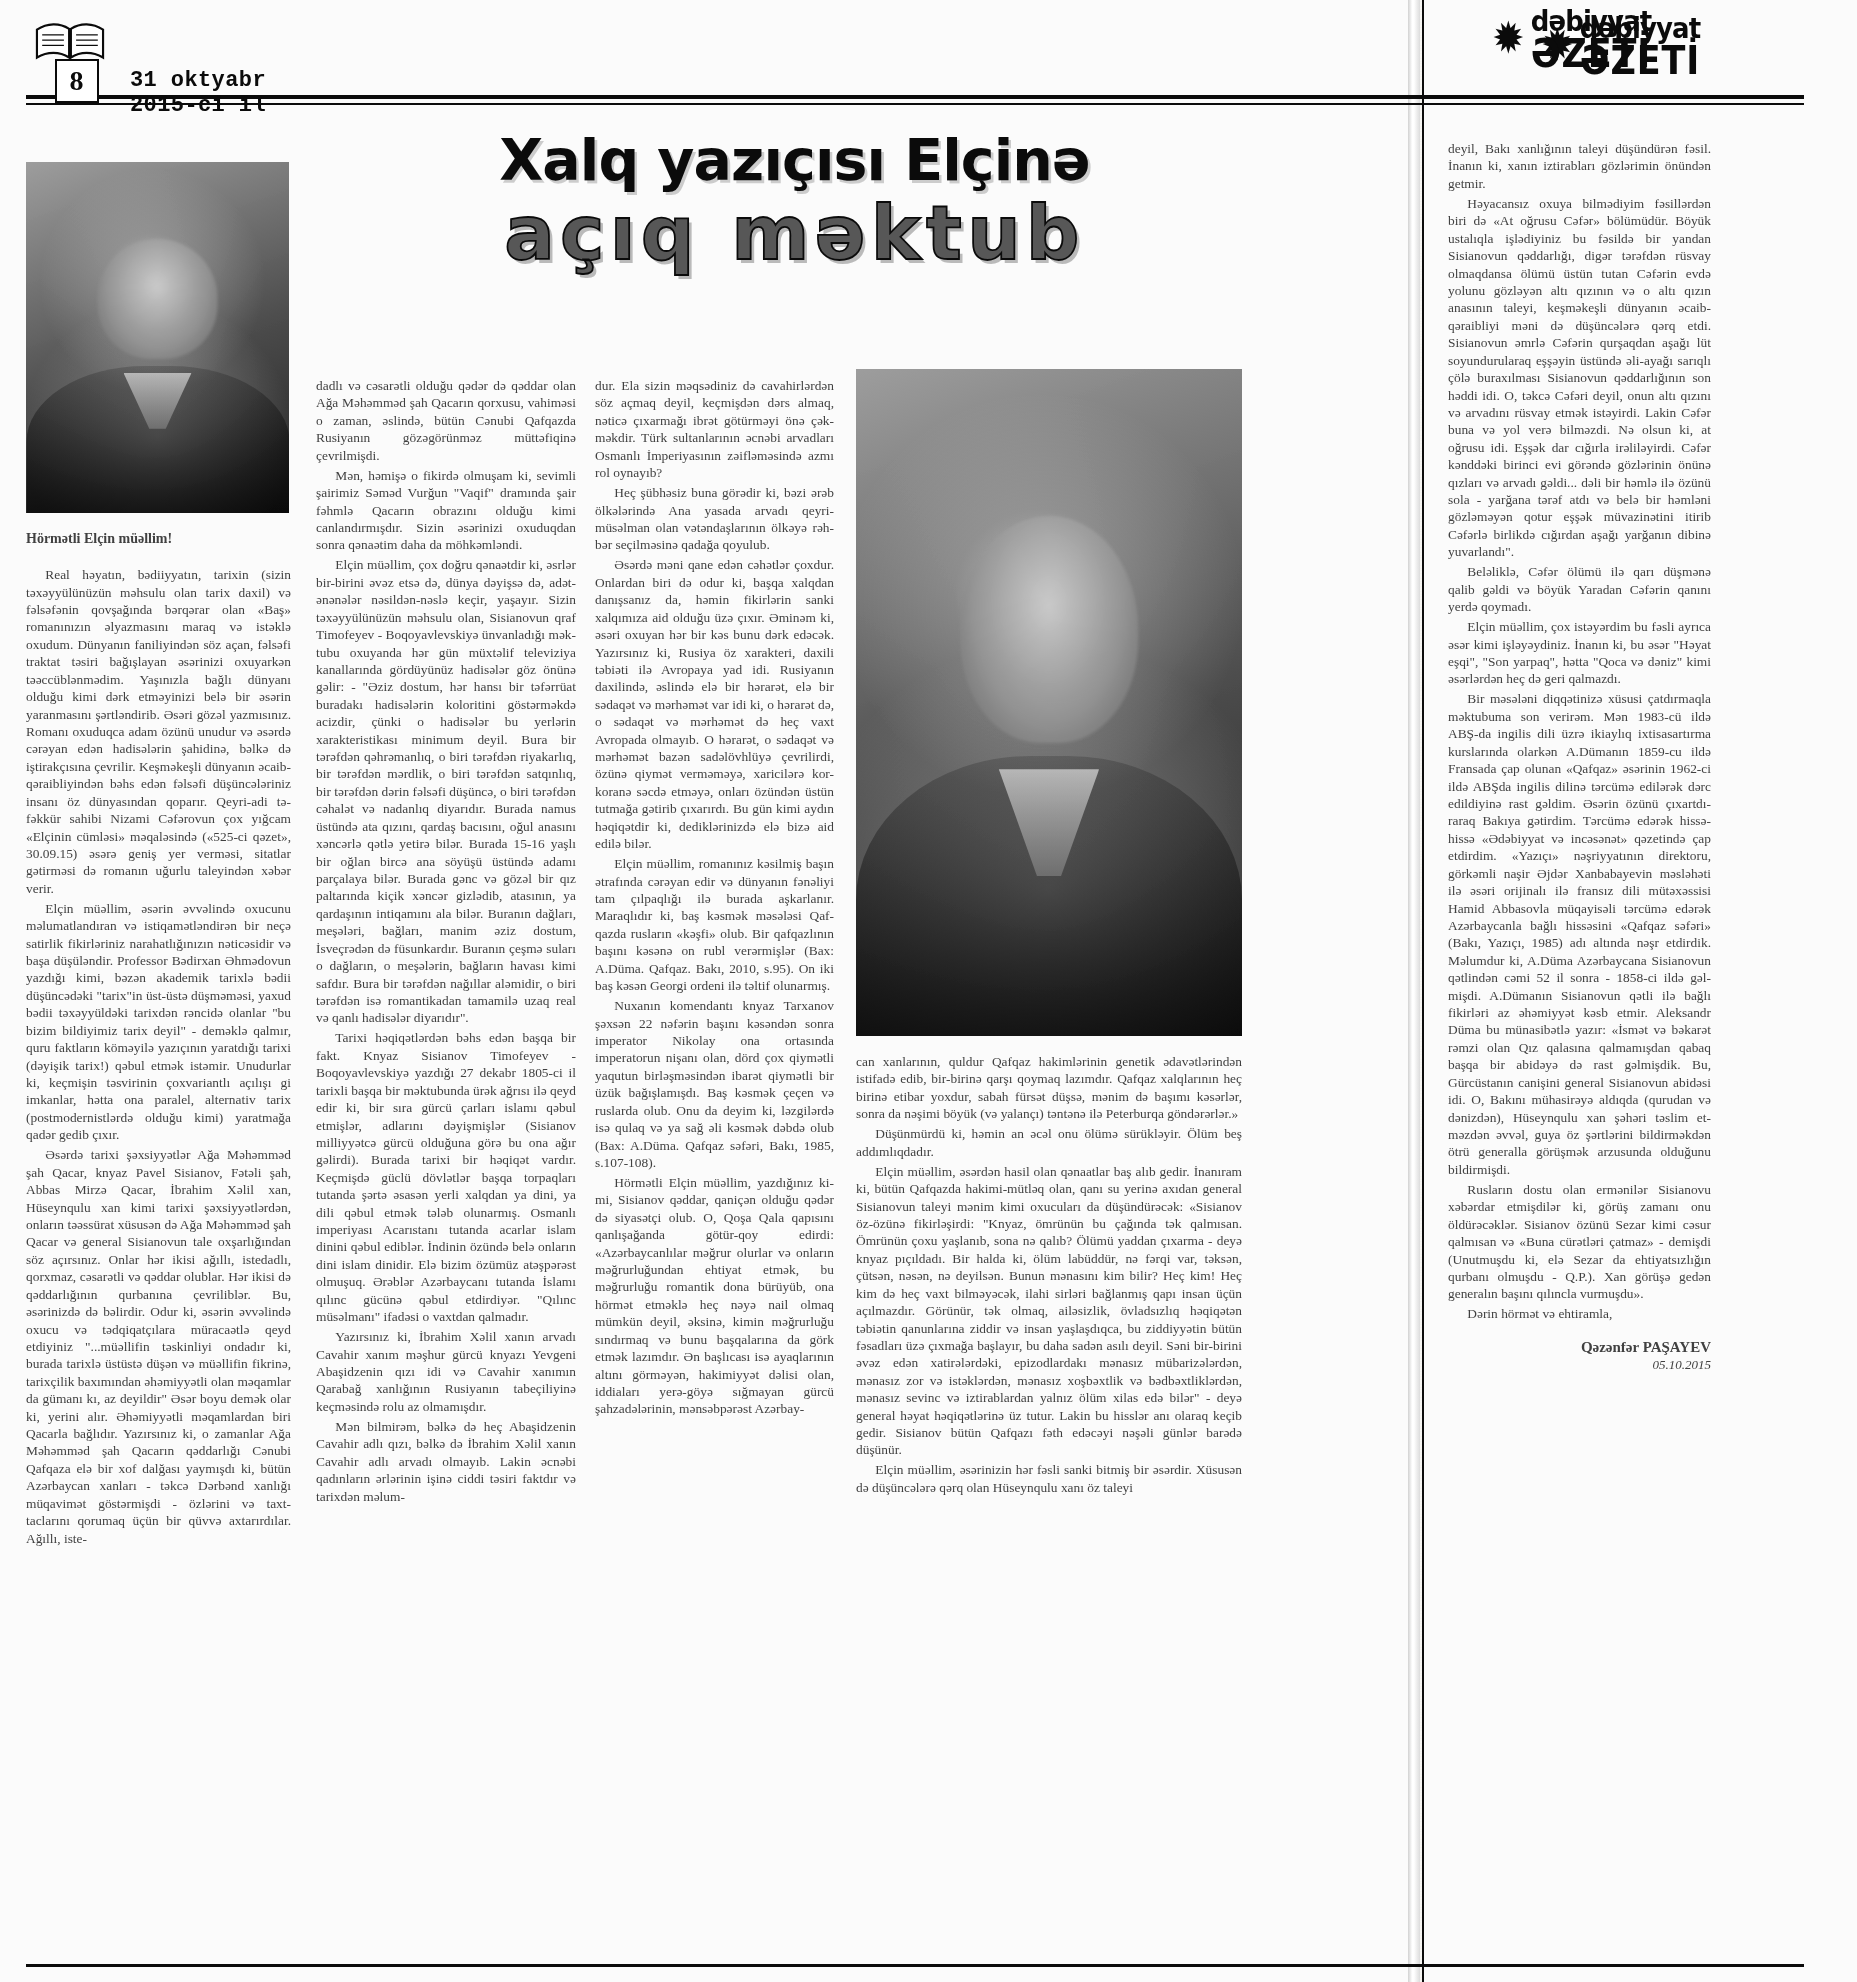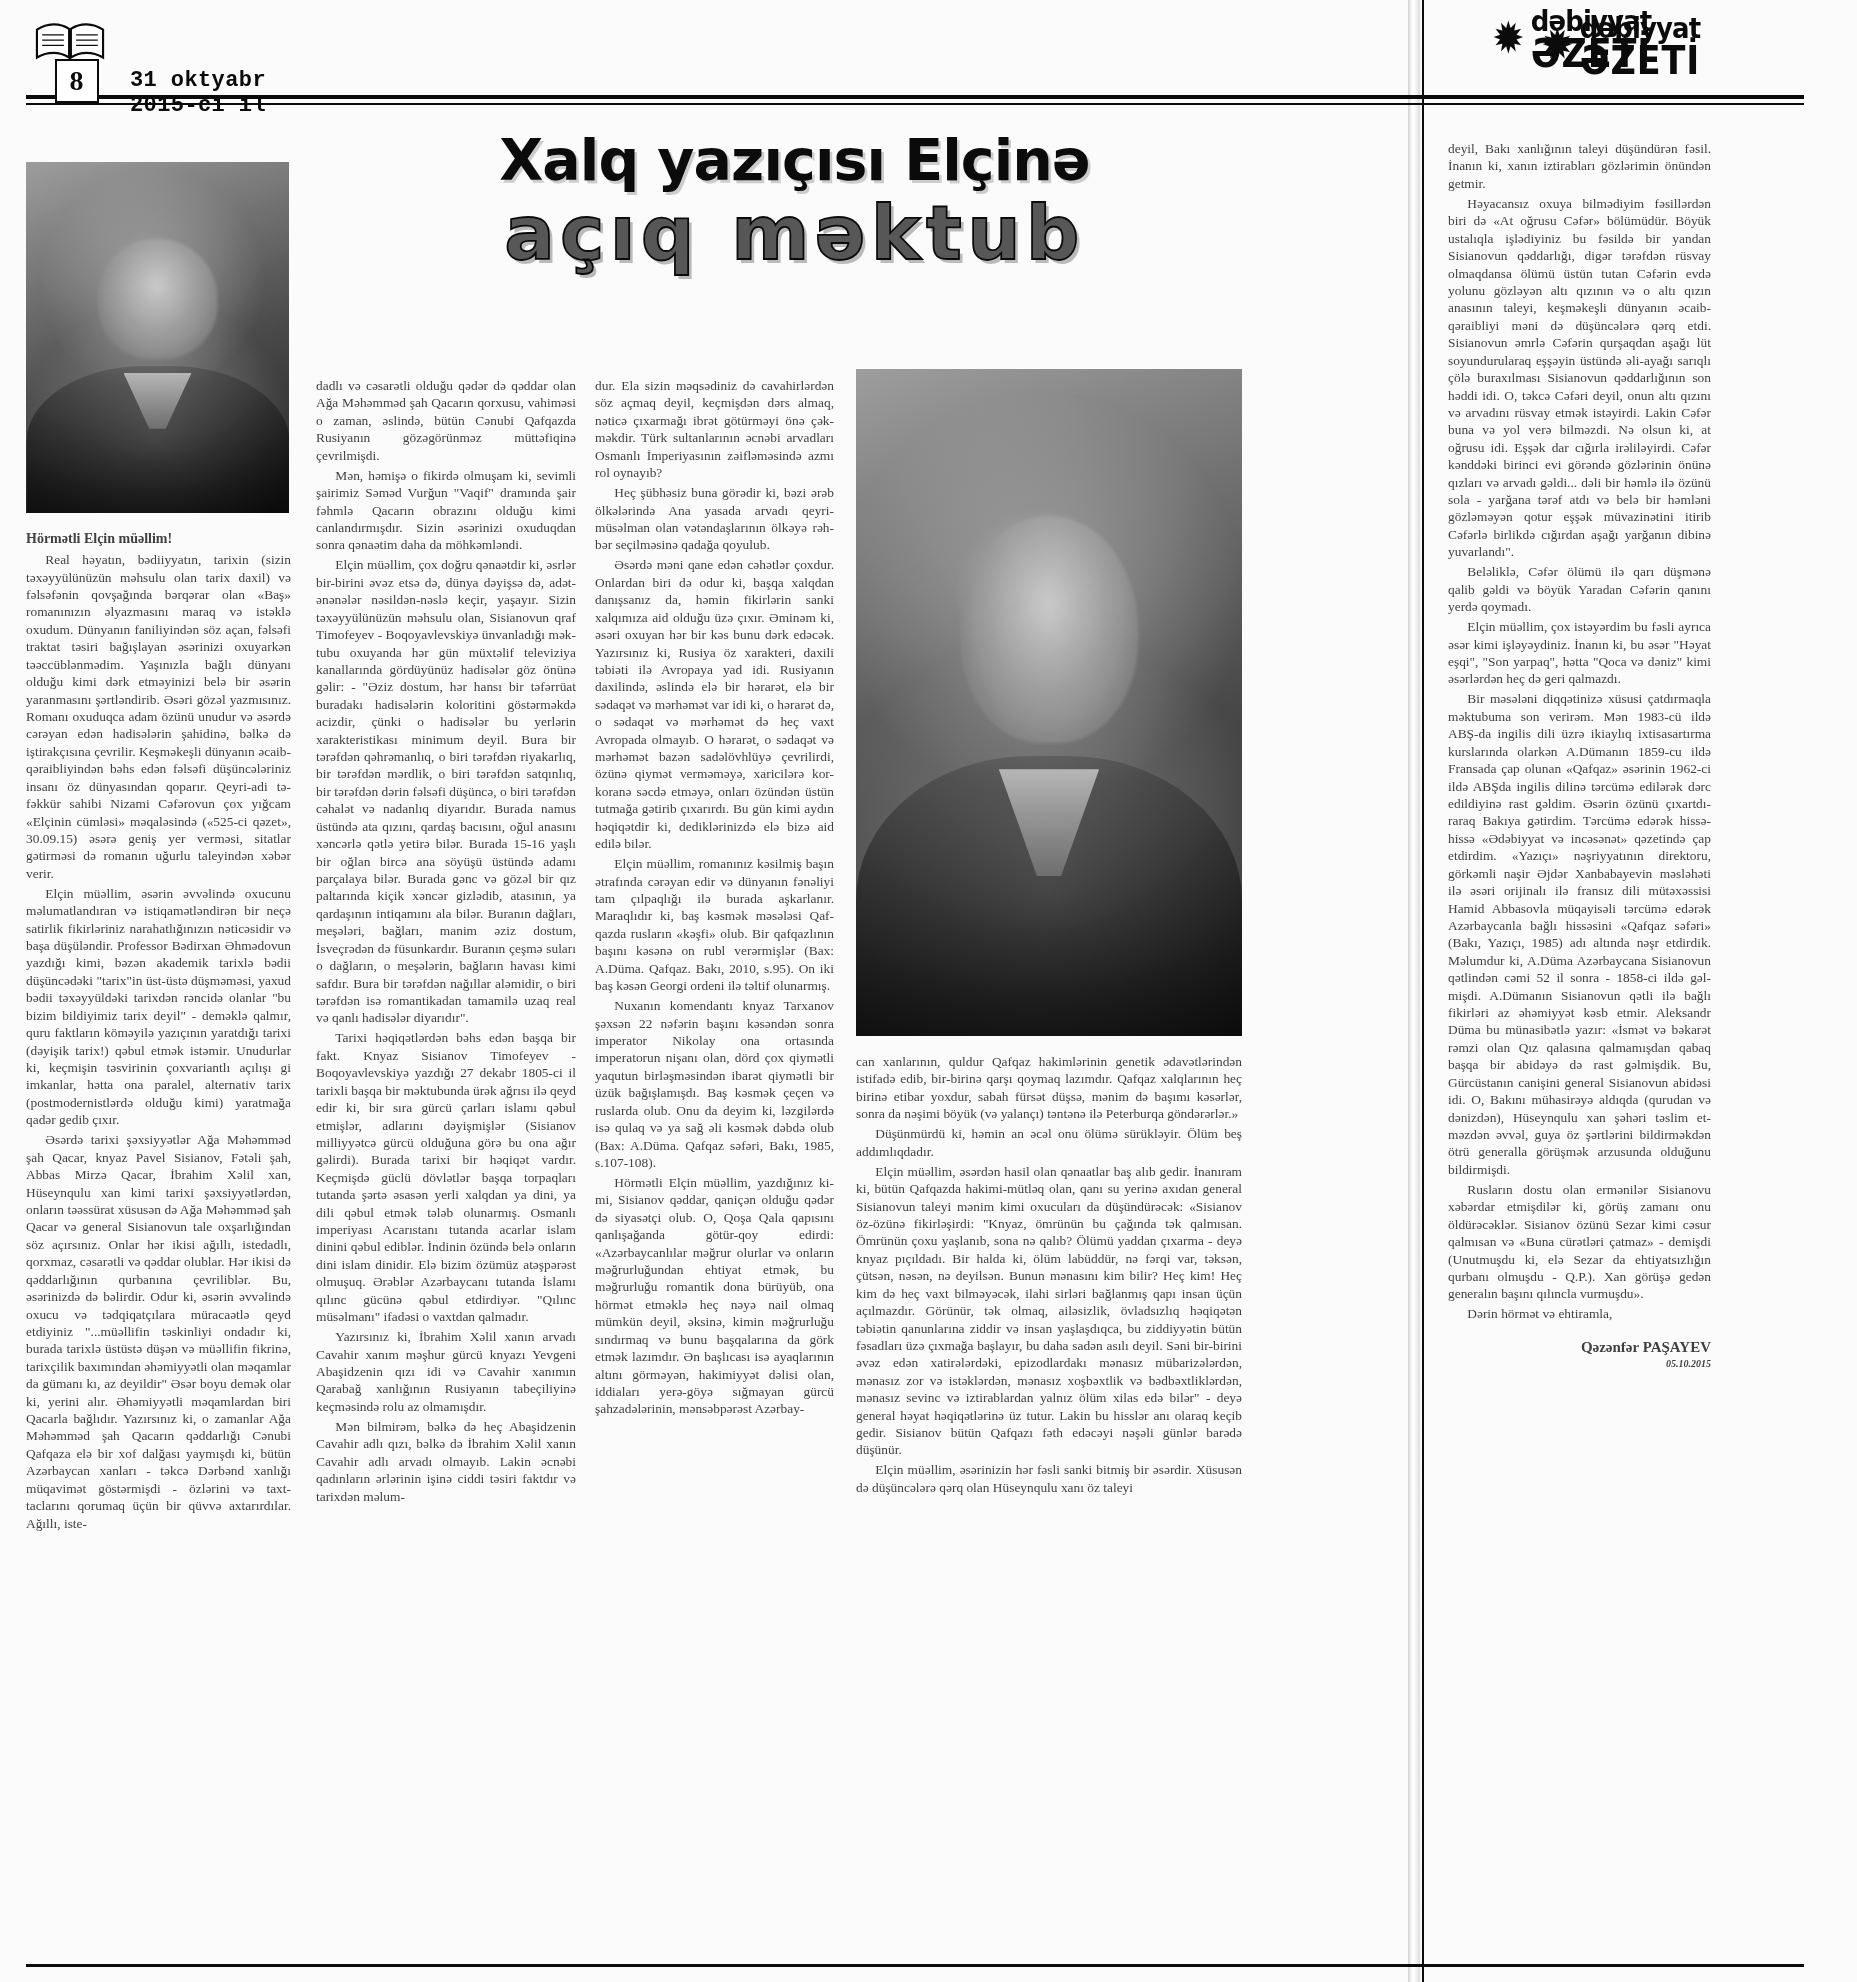--- a/index.html
+++ b/index.html
@@ -152,26 +152,26 @@
   .c2{left:316px; top:377px; width:260px; height:1587px;}
   .c3{left:595px; top:377px; width:239px; height:1587px;}
   .c4{left:856px; top:1053px;width:386px; height:913px;}
 
   
   .rc1{left:1448px;top:140px;width:263px;height:1756px;font-size:13.4px;}
 
   .sign{
     text-align:right;font-weight:bold;font-size:15px;margin-top:15px;
   }
-  .sign .date{font-weight:bold;font-style:italic;font-size:10px;}
+  .sign .date{font-weight:normal;font-style:italic;font-size:13px;}
 
   .rule-bottom{
     position:absolute;left:26px;right:53px;bottom:16px;height:2.6px;background:#111;
   }
-  .hormatli{font-weight:bold;font-size:14px;margin-bottom:3px;}
+  .hormatli{font-weight:bold;font-size:14px;margin-bottom:18px;}
 </style>
 </head>
 <body>
 
 <div class="page">
 
   <div class="main-page"></div>
   <div class="fold"></div>
   <div class="right-page"></div>
 

